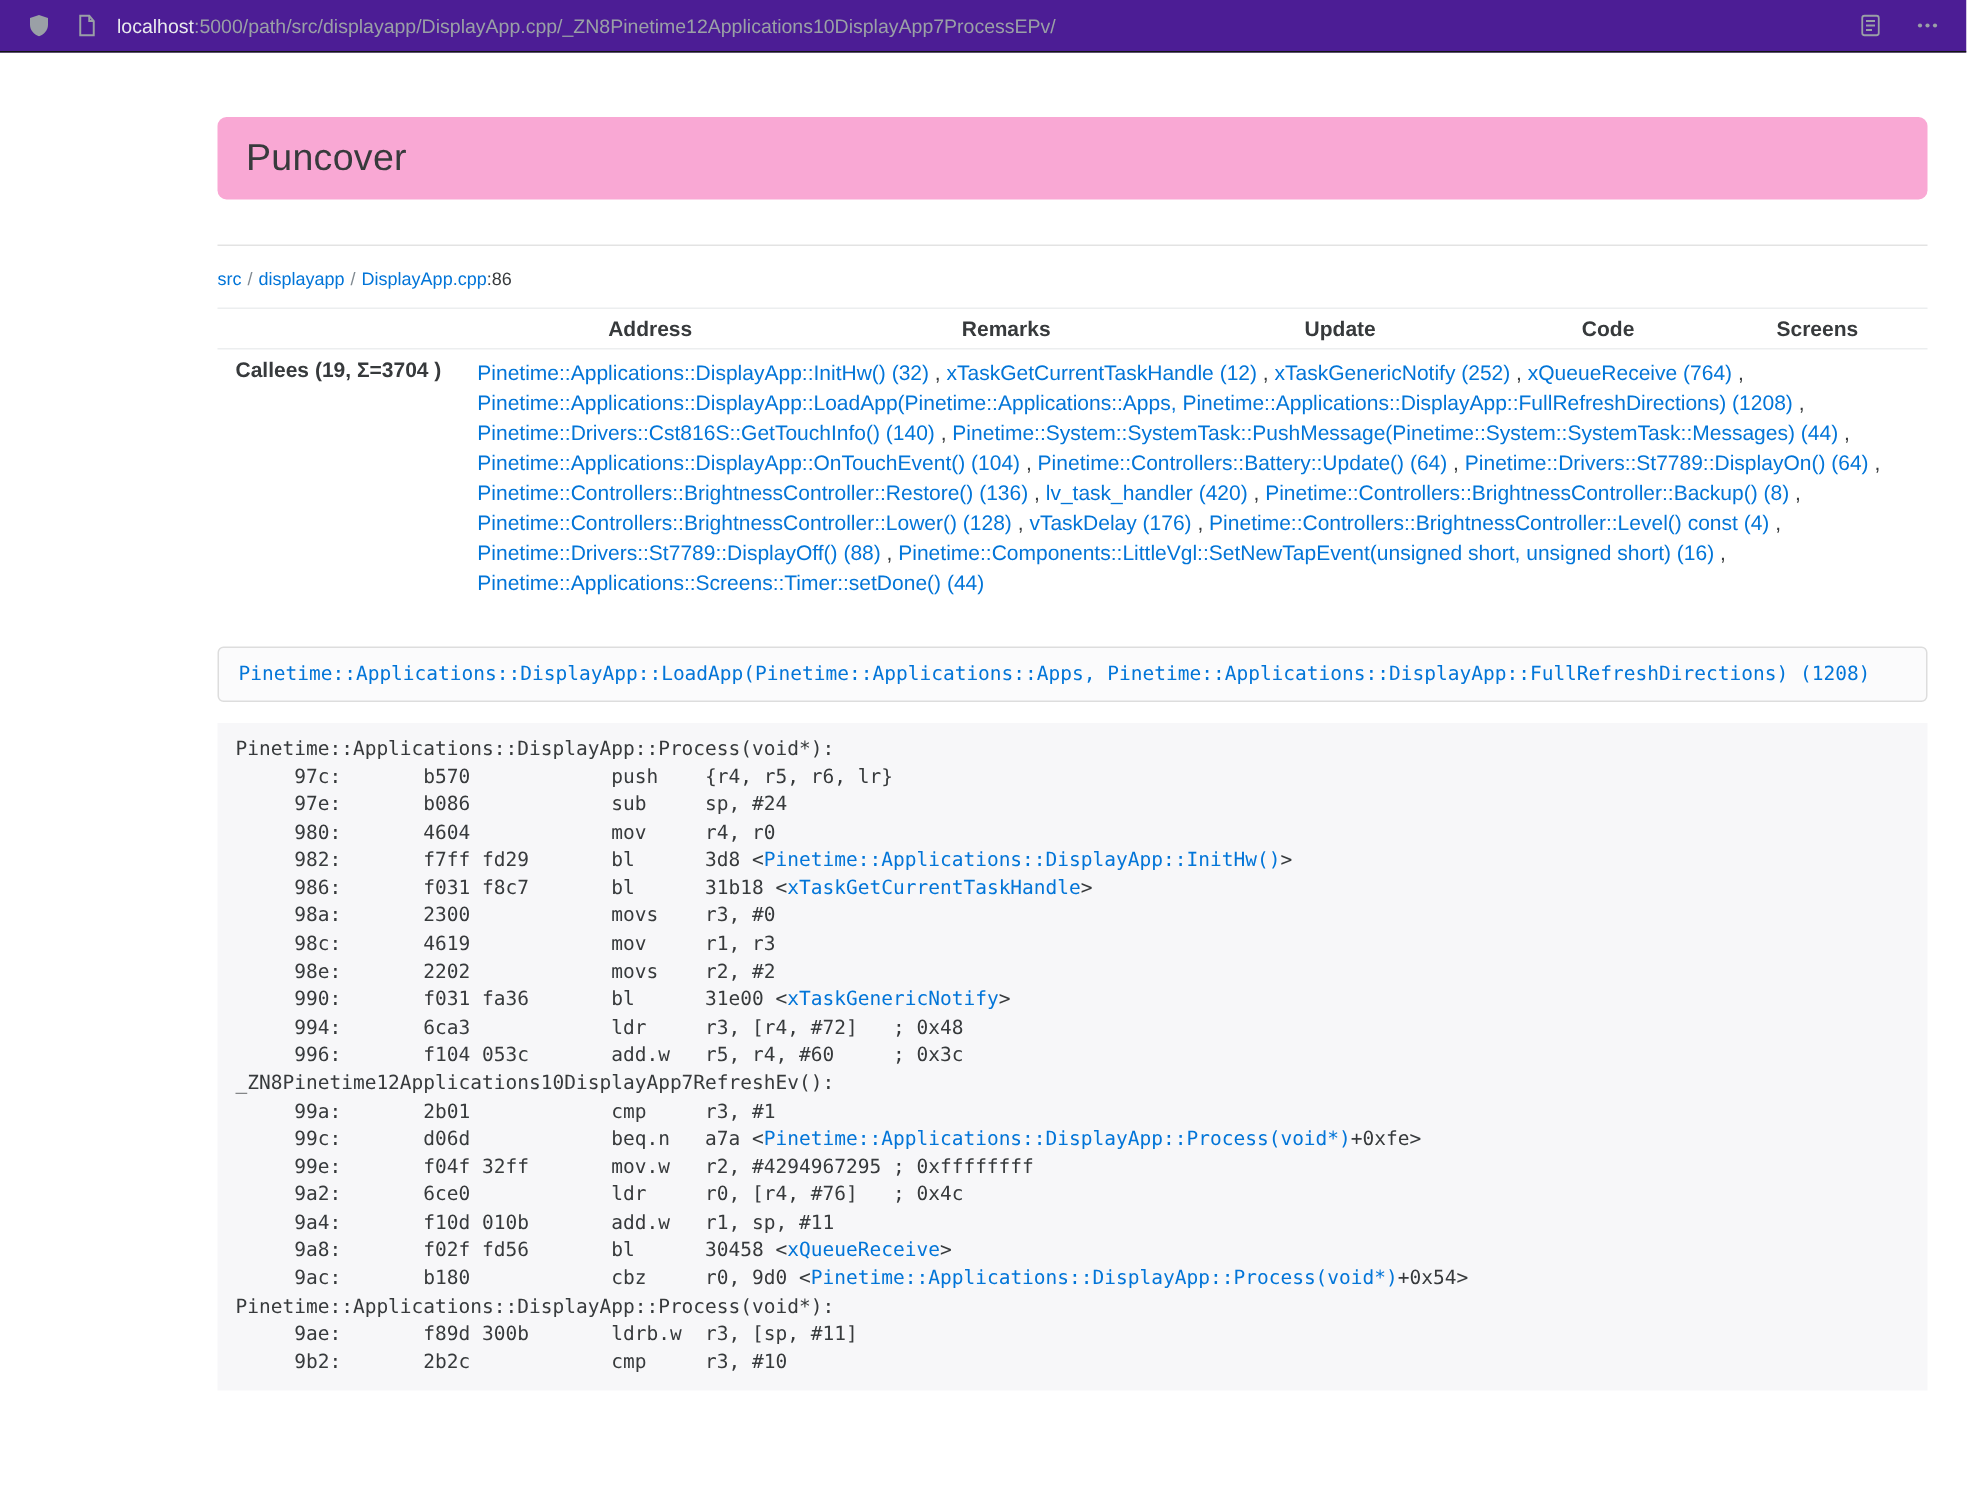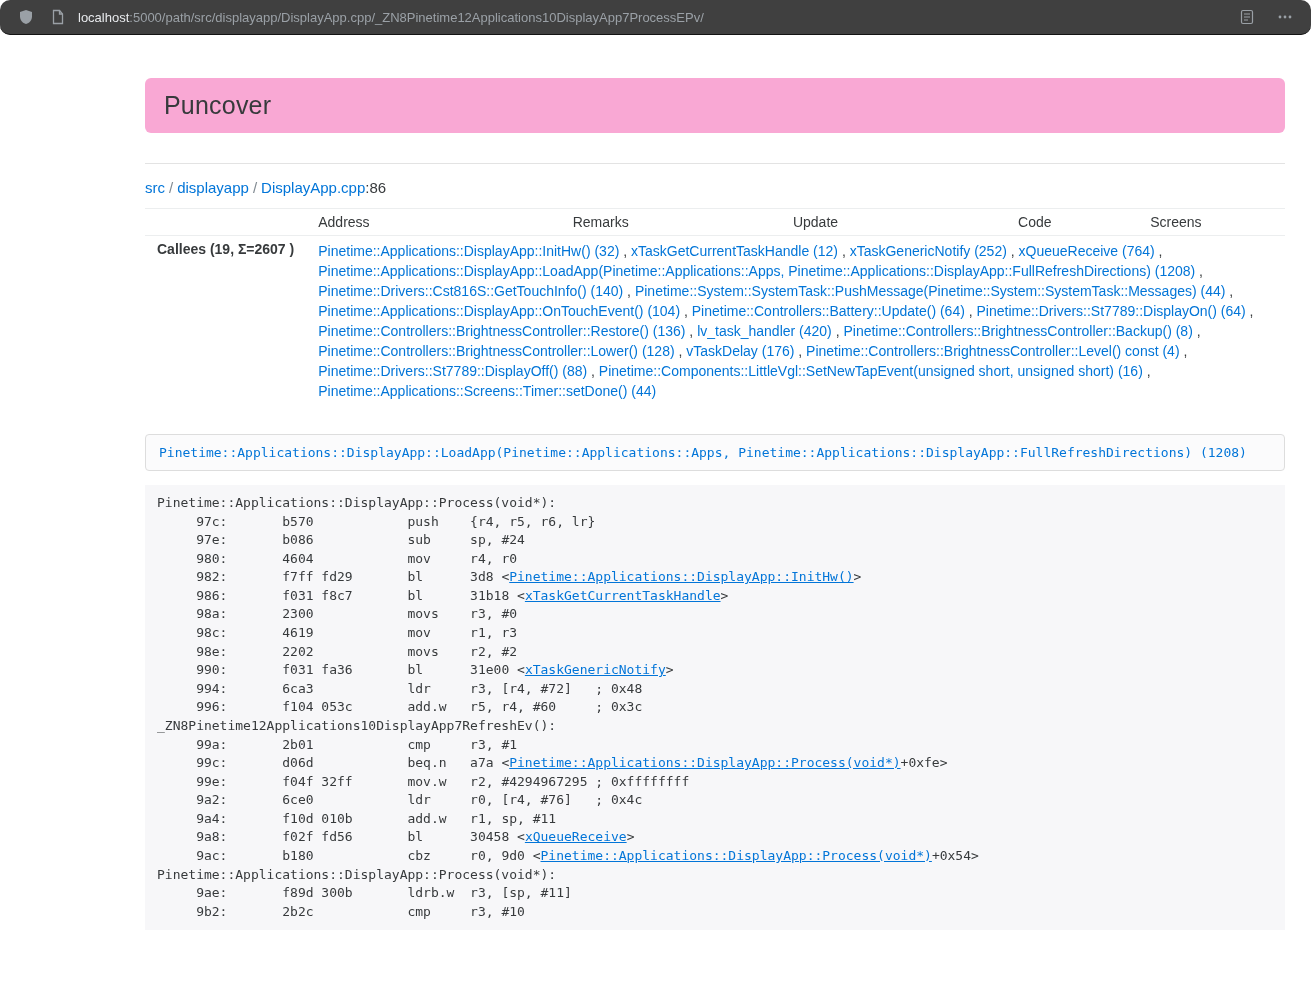--- a/index.html
+++ b/index.html
@@ -5,54 +5,54 @@
 <style>
   * { box-sizing: border-box; margin: 0; padding: 0; }
   html, body {
     width: 1311px; height: 998px; overflow: hidden;
     background: #ffffff;
     font-family: "Liberation Sans", sans-serif;
     color: #373a3c;
   }
   
   .topbar {
-    height: 35px; background: #404040; border-bottom: 1px solid #141414;
-    display: flex; align-items: center; padding: 0 14px; border-radius: 10px;
+    height: 35px; background: #4c1d95; border-bottom: 1px solid #141414;
+    display: flex; align-items: center; padding: 0 14px;
   }
   .topbar .icon-btn { display: flex; align-items: center; justify-content: center; width: 24px; height: 24px; }
   .topbar .lead-gap { margin-right: 8px; }
   .url-bar { font-size: 13px; white-space: nowrap; margin-left: 8px; flex: 1; overflow: hidden; }
   .url-bar .host { color: #e8eaed; }
   .url-bar .rest { color: #9aa0a6; }
   .topbar .right { display: flex; align-items: center; gap: 14px; }
 
   
   .container { width: 1140px; margin-left: 145px; }
   .jumbotron {
     background: #f9a8d4; border-radius: 6px;
     padding: 13px 19px; margin-top: 43px; margin-bottom: 30px;
   }
   .jumbotron h1 { font-size: 25px; font-weight: 400; color: #373a3c; letter-spacing: .2px; }
   hr { border: 0; border-top: 1px solid #e3e3e3; }
   a { color: #0275d8; text-decoration: none; cursor: pointer; }
 
-  .breadcrumb { margin: 15px 0 12px; font-size: 15px; }
+  .breadcrumb { margin: 15px 0 12px; font-size: 12px; }
   .crumb-sep { color: #818a91; margin: 0 4px; }
   .line-no { color: #373a3c; }
 
   table.symtab { width: 100%; border-collapse: collapse; font-size: 14px; }
   .symtab > tbody > tr { border-top: 1px solid #eceeef; }
   .symtab th, .symtab td { text-align: left; vertical-align: top; }
   .symtab > tbody > tr > th { width: 151px; padding: 5px 12px; font-weight: 700; white-space: nowrap; }
   .symtab > tbody > tr > td { padding: 5px 12px; }
   .symtab > tbody > tr > td.subtable-cell { padding: 0; }
 
   table.subtab { width: 100%; border-collapse: collapse; table-layout: fixed; }
   .subtab th, .subtab td { padding: 5px 12px; font-size: 14px; }
-  .subtab th { font-weight: 400; }
+  .subtab th { font-weight: 700; text-align: center; }
   .subtab tr.datarow { border-top: 1px solid #eceeef; }
   .col-address { width: 26%; } .col-remarks { width: 22.5%; } .col-stack { width: 23%; }
   .col-code { width: 13.5%; } .col-static { width: 15%; }
 
   .fn-name { display: inline-flex; align-items: center; }
   .fn-icon { display: inline-block; margin-right: 6px; vertical-align: -2px; }
 
   .callees { line-height: 20px; }
   .callee-sep { color: #373a3c; }
 
@@ -62,21 +62,21 @@
     font-family: "DejaVu Sans Mono", monospace; font-size: 13px;
     white-space: nowrap; overflow: hidden;
   }
 
   pre.disasm {
     background: #f7f7f9; padding: 9px 12px;
     font-family: "DejaVu Sans Mono", monospace; font-size: 13px; line-height: 1.43;
     color: #373a3c; tab-size: 8; -moz-tab-size: 8;
     white-space: pre; overflow: hidden;
   }
-  pre.disasm a { color: #0275d8; text-decoration: underline; }
+  pre.disasm a { color: #0275d8; }
 </style>
 </head>
 <body>
 
 <div class="topbar">
   <span class="icon-btn lead-gap">
     <svg width="16" height="16" viewBox="0 0 16 16">
         <path d="M8 1l6 2v4.5c0 3.6-2.5 6.5-6 7.6-3.5-1.1-6-4-6-7.6V3z" fill="#9aa0a6"></path>
       </svg>
   </span>
@@ -137,21 +137,21 @@
                 <th>Remarks</th>
                 <th>Update</th>
                 <th>Code</th>
                 <th>Screens</th>
               </tr>
             </tbody>
           </table>
         </td>
       </tr>
       <tr>
-        <th>Callees (19, Σ=2607 )</th>
+        <th>Callees (19, Σ=3704 )</th>
         <td class="callees"><a href="#">Pinetime::Applications::DisplayApp::InitHw() (32)</a><span class="callee-sep"> , </span><a href="#">xTaskGetCurrentTaskHandle (12)</a><span class="callee-sep"> , </span><a href="#">xTaskGenericNotify (252)</a><span class="callee-sep"> , </span><a href="#">xQueueReceive (764)</a><span class="callee-sep"> , </span><a href="#">Pinetime::Applications::DisplayApp::LoadApp(Pinetime::Applications::Apps, Pinetime::Applications::DisplayApp::FullRefreshDirections) (1208)</a><span class="callee-sep"> , </span><a href="#">Pinetime::Drivers::Cst816S::GetTouchInfo() (140)</a><span class="callee-sep"> , </span><a href="#">Pinetime::System::SystemTask::PushMessage(Pinetime::System::SystemTask::Messages) (44)</a><span class="callee-sep"> , </span><a href="#">Pinetime::Applications::DisplayApp::OnTouchEvent() (104)</a><span class="callee-sep"> , </span><a href="#">Pinetime::Controllers::Battery::Update() (64)</a><span class="callee-sep"> , </span><a href="#">Pinetime::Drivers::St7789::DisplayOn() (64)</a><span class="callee-sep"> , </span><a href="#">Pinetime::Controllers::BrightnessController::Restore() (136)</a><span class="callee-sep"> , </span><a href="#">lv_task_handler (420)</a><span class="callee-sep"> , </span><a href="#">Pinetime::Controllers::BrightnessController::Backup() (8)</a><span class="callee-sep"> , </span><a href="#">Pinetime::Controllers::BrightnessController::Lower() (128)</a><span class="callee-sep"> , </span><a href="#">vTaskDelay (176)</a><span class="callee-sep"> , </span><a href="#">Pinetime::Controllers::BrightnessController::Level() const (4)</a><span class="callee-sep"> , </span><a href="#">Pinetime::Drivers::St7789::DisplayOff() (88)</a><span class="callee-sep"> , </span><a href="#">Pinetime::Components::LittleVgl::SetNewTapEvent(unsigned short, unsigned short) (16)</a><span class="callee-sep"> , </span><a href="#">Pinetime::Applications::Screens::Timer::setDone() (44)</a></td>
       </tr>
     </tbody>
   </table>
 
   <div class="selected-box">
     <a href="#">Pinetime::Applications::DisplayApp::LoadApp(Pinetime::Applications::Apps, Pinetime::Applications::DisplayApp::FullRefreshDirections) (1208)</a>
   </div>
 
   <pre class="disasm">Pinetime::Applications::DisplayApp::Process(void*):

